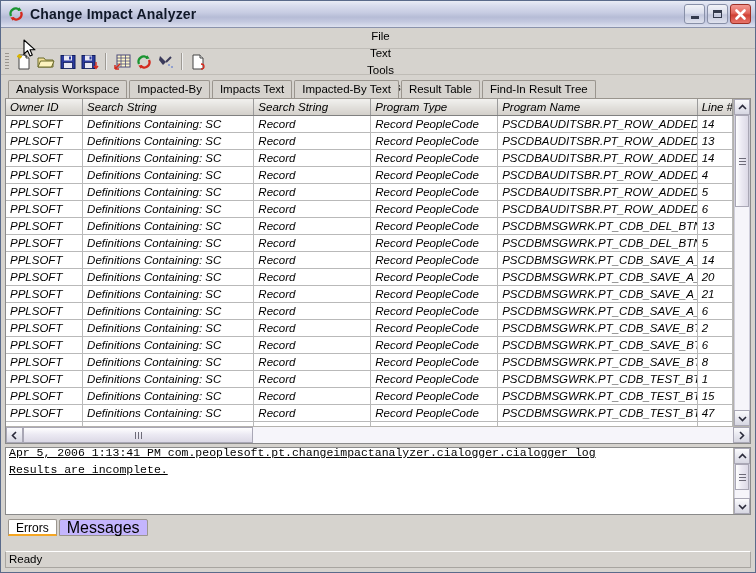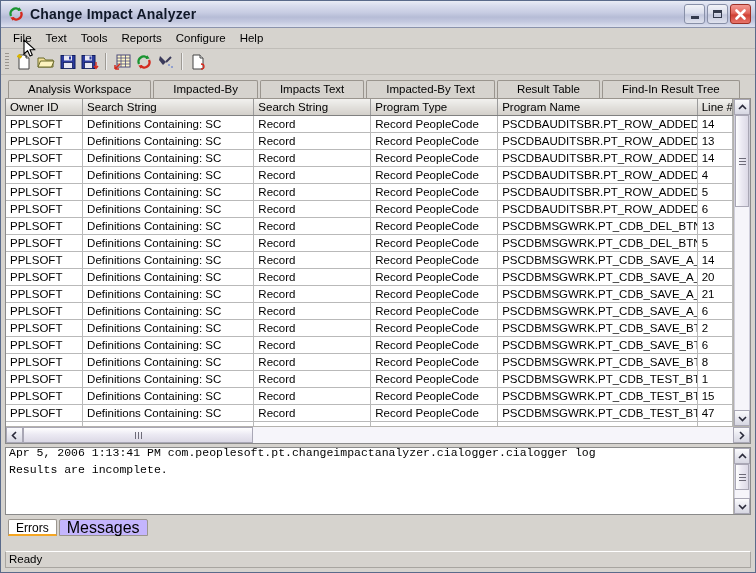--- a/index.html
+++ b/index.html
@@ -78,20 +78,21 @@
   
   .menubar {
     height: 21px;
     background: #d6d3ce;
     border-bottom: 1px solid #c0bdb8;
     display: flex;
     align-items: center;
     padding-left: 5px;
     box-sizing: border-box;
     position: relative;
+    flex-direction: column;
   }
   .menu-item {
     padding: 2px 7px 3px 7px;
     font-size: 11.5px;
     color: #000;
     white-space: nowrap;
     cursor: default;
   }
   .menu-item.open {
     background: #d6d3ce;
@@ -147,21 +148,21 @@
     display: flex;
     align-items: flex-end;
     padding-left: 3px;
     box-sizing: border-box;
     position: relative;
     z-index: 3;
   }
   .tab {
     height: 18px;
     line-height: 17px;
-    padding: 0 19px;
+    padding: 0 7px;
     margin-right: 2px;
     font-size: 11.5px;
     background: #d6d3ce;
     border: 1px solid #9a958e;
     border-bottom: none;
     border-radius: 2px 2px 0 0;
     box-sizing: border-box;
     white-space: nowrap;
     color: #000;
   }
@@ -186,20 +187,21 @@
     border-top: 1px solid #9a958e;
     display: flex;
     flex-direction: column;
     overflow: hidden;
     box-sizing: border-box;
   }
   .grid-wrap {
     flex: 1 1 auto;
     display: flex;
     overflow: hidden;
+    font-style: italic;
   }
   .grid-left {
     flex: 1 1 auto;
     display: flex;
     flex-direction: column;
     overflow: hidden;
   }
   table.grid {
     border-collapse: collapse;
     table-layout: fixed;
@@ -329,20 +331,21 @@
   .logtext {
     flex: 1 1 auto;
     padding: 0 0 0 3px;
     font-family: "Liberation Mono", "DejaVu Sans Mono", monospace;
     font-size: 11.5px;
     line-height: 17px;
     color: #000;
     overflow: hidden;
     white-space: nowrap;
     margin-top: -4px;
+    text-decoration: underline;
   }
   .logtext div { height: 17px; }
 
   .logtabs {
     flex: 0 0 auto;
     height: 20px;
     display: flex;
     align-items: flex-end;
     padding-left: 3px;
     box-sizing: border-box;

